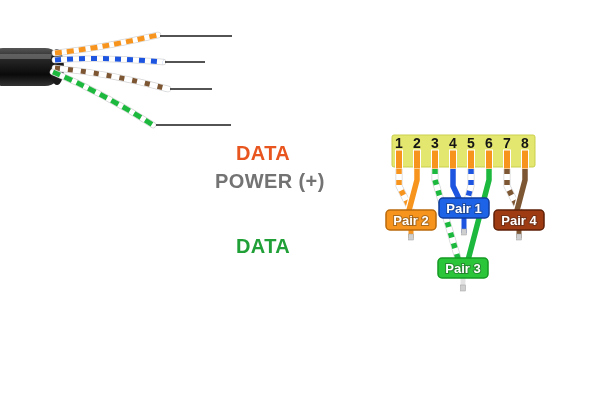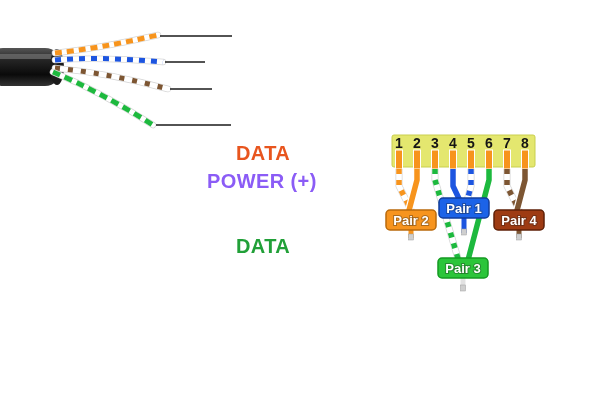--- a/index.html
+++ b/index.html
@@ -68,21 +68,21 @@
 
     <g stroke-width="1.6">
       <line x1="160" y1="36" x2="232" y2="36" stroke="#1A1A1A"></line>
       <line x1="165" y1="62" x2="205" y2="62" stroke="#1A1A1A"></line>
       <line x1="170" y1="89" x2="212" y2="89" stroke="#1A1A1A"></line>
       <line x1="156" y1="125" x2="231" y2="125" stroke="#1A1A1A"></line>
     </g>
   </svg>
 
   <div class="cable-label lbl-0" style="color: rgb(232, 85, 30);">DATA</div>
-  <div class="cable-label lbl-1" style="color: #8b5cf6;">POWER (+)</div>
+  <div class="cable-label lbl-1" style="color: #737373; margin-left: 8px;">POWER (+)</div>
   <div class="cable-label lbl-3" style="color: rgb(33, 160, 56);">DATA</div>
 
   <svg id="connector-svg" width="165" height="175" viewBox="0 0 165 175">
 
     <rect x="7" y="7" width="143" height="32" rx="2" stroke-width="1" fill="#E4E76F" stroke="#C9CF4F"></rect>
 
     <g text-anchor="middle">
       <text class="pin-num" x="14" y="20" fill="#151515">1</text>
       <text class="pin-num" x="32" y="20" fill="#151515">2</text>
       <text class="pin-num" x="50" y="20" fill="#151515">3</text>

